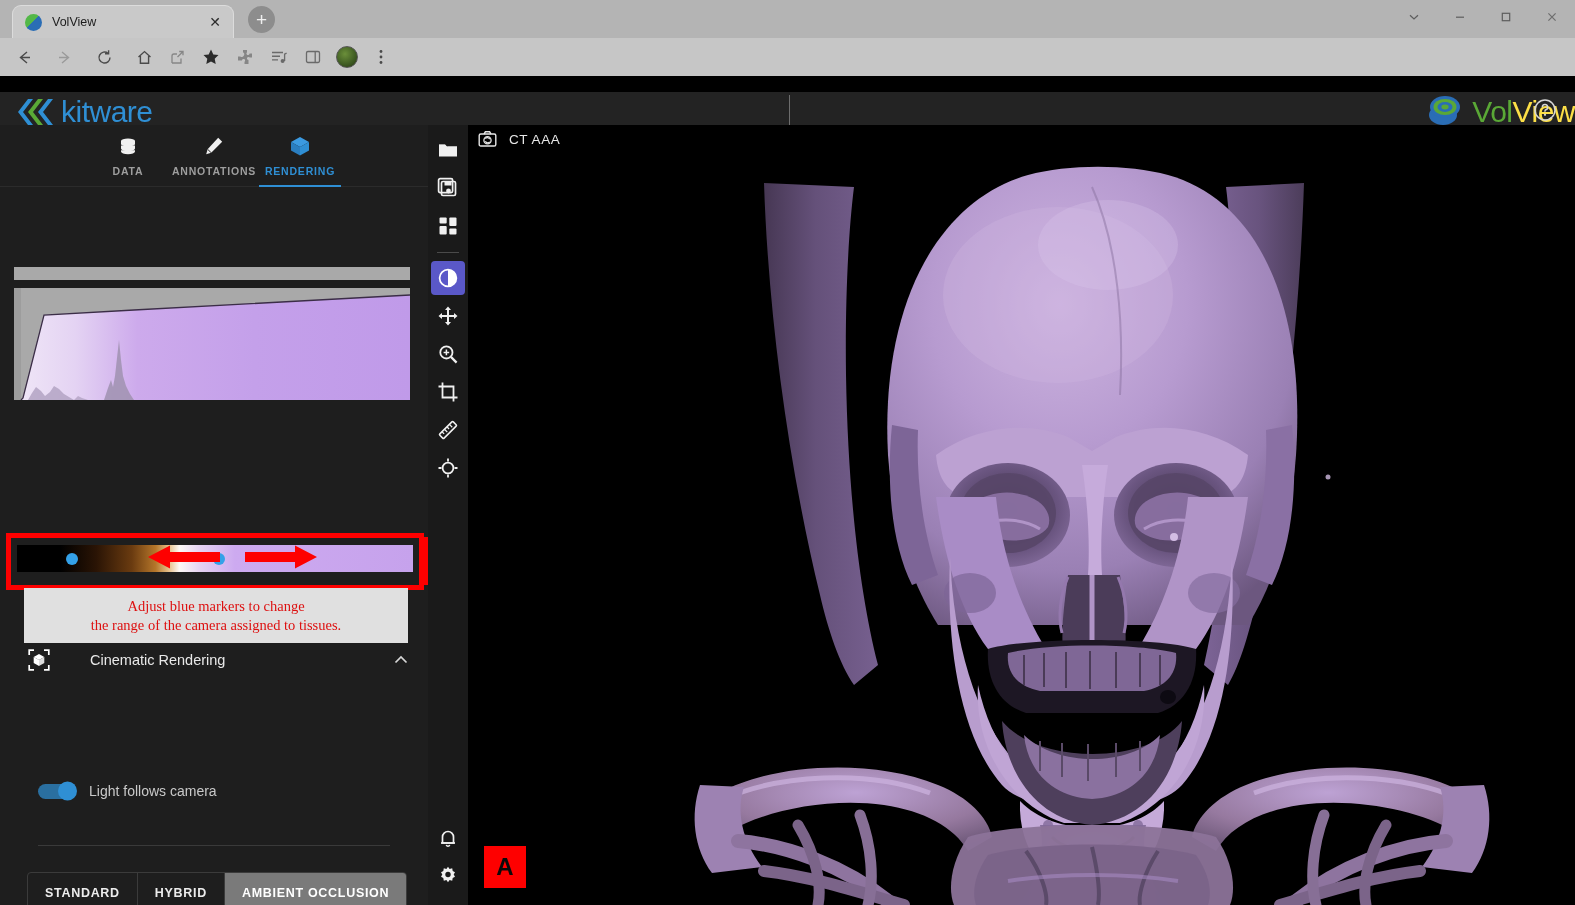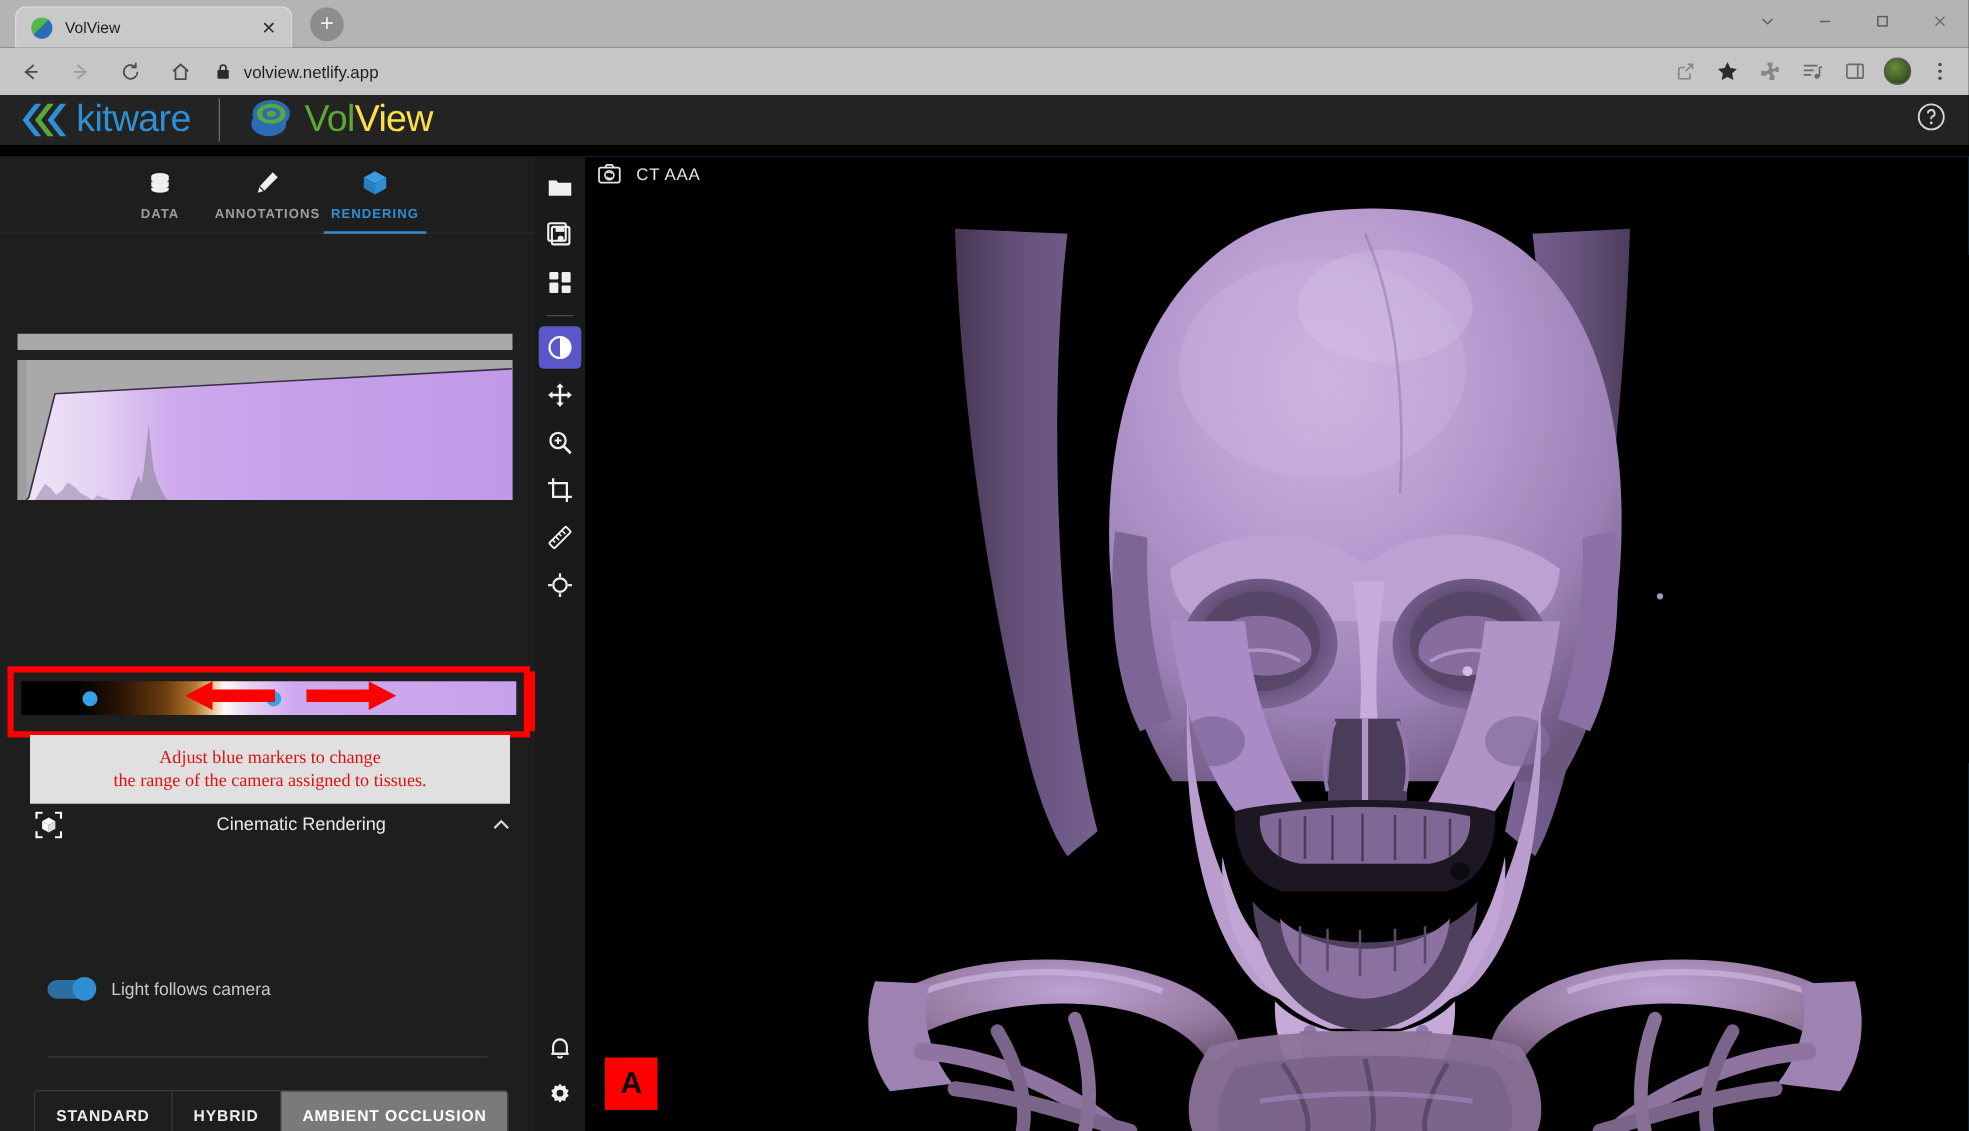--- a/index.html
+++ b/index.html
@@ -85,23 +85,23 @@
   }
   .tb-ico.faded { color: #868686; }
   .avatar-ico {
     width: 22px; height: 22px; border-radius: 50%;
     background: radial-gradient(circle at 40% 35%, #6b8f3a 0%, #3e5b22 60%, #24340f 100%);
     border: 1px solid #565656;
   }
 
   
   .app-header {
-    position: absolute; left: 0; top: 76px; width: 1575px; height: 40px;
+    position: absolute; left: 0; top: 92px; width: 1575px; height: 40px;
     background: #232323;
-    display: flex; align-items: center;
+    display: flex; align-items: center; justify-content: space-between;
   }
   .brand-kitware {
     display: flex; align-items: center; margin-left: 14px;
   }
   .kw-chevrons { display:flex; margin-right: 5px; }
   .brand-text-kw {
     font-size: 30px; color: #2f8fd4; letter-spacing: -0.5px;
     font-family: "Liberation Sans", sans-serif; font-weight: 400;
   }
   .brand-divider {
@@ -140,21 +140,21 @@
     font-size: 10.5px; font-weight: bold; letter-spacing: 0.8px;
     color: #9e9e9e;
   }
   .tabitem.active .tlabel { color: #2f8fd4; }
   .tabitem.active::after {
     content: ""; position: absolute; left: 2px; right: 2px; bottom: 0;
     height: 2px; background: #2f8fd4;
   }
 
   .panel-scroll {
-    position: absolute; left: 0; top: 62px; width: 428px; height: 718px; text-align: center;
+    position: absolute; left: 0; top: 62px; width: 428px; height: 718px;
   }
 
   
   .tf-wrap {
     position: absolute; left: 14px; top: 80px; width: 396px;
   }
   .tf-topbar {
     width: 396px; height: 13px; background: #a9a9a9;
   }
   .tf-canvas {
@@ -287,21 +287,21 @@
     color: #f0f0f0;
   }
   .vt-btn.active { background: #5a58c8; }
   .vt-sep { width: 22px; height: 1px; background: #4a4a4a; margin: 5px 0 8px; }
   .vt-spacer { flex: 1 1 auto; }
 
   
   .viewport {
     position: absolute; left: 468px; top: 125px;
     width: 1107px; height: 780px;
-    background: #0c4a6e;
+    background: #404040;
     overflow: hidden;
   }
   .vp-header {
     position: absolute; left: 10px; top: 5px;
     display: flex; align-items: center; z-index: 5;
   }
   .vp-header .cam { margin-right: 12px; display:flex; }
   .vp-header .vtitle {
     color: #e6e6e6; font-size: 13.5px; letter-spacing: 0.6px;
   }
@@ -367,29 +367,20 @@
   <div class="nav-btn">
     <svg width="19" height="19" viewBox="0 0 19 19">
         <path d="M15 9.5 A5.5 5.5 0 1 1 13 5.3" stroke="#4a4a4a" stroke-width="1.4" fill="none"></path>
         <path d="M13.6 2.2 L13.6 5.8 L10 5.8" stroke="#4a4a4a" stroke-width="1.4" fill="none"></path>
       </svg>
   </div>
   <div class="nav-btn">
     <svg width="19" height="19" viewBox="0 0 19 19">
         <path d="M3.5 9 L9.5 3.6 L15.5 9 M5.4 8 V15.2 H13.6 V8" stroke="#4a4a4a" stroke-width="1.4" fill="none"></path>
       </svg>
-  </div>
-  <div class="omnibox">
-    <span class="lock-ico">
-      <svg width="13" height="14" viewBox="0 0 13 14">
-          <rect x="2" y="6" width="9" height="7" rx="1" fill="#2b2b2b"></rect>
-          <path d="M4.2 6 V4.3 a2.3 2.3 0 0 1 4.6 0 V6" stroke="#2b2b2b" stroke-width="1.3" fill="none"></path>
-        </svg>
-    </span>
-    <span>volview.netlify.app</span>
   </div>
   <div class="tb-icons">
     <div class="tb-ico faded">
       <svg width="17" height="17" viewBox="0 0 17 17">
           <path d="M3 14 V7 a2 2 0 0 1 2-2 h3 M12 9.5 V14 a0 0 0 0 1 0 0 H3" stroke="#868686" stroke-width="1.3" fill="none"></path>
           <path d="M8.5 8 L14 2.5 M10.2 2.5 H14 V6.3" stroke="#868686" stroke-width="1.3" fill="none"></path>
         </svg>
     </div>
     <div class="tb-ico">
       <svg width="18" height="18" viewBox="0 0 18 18">

